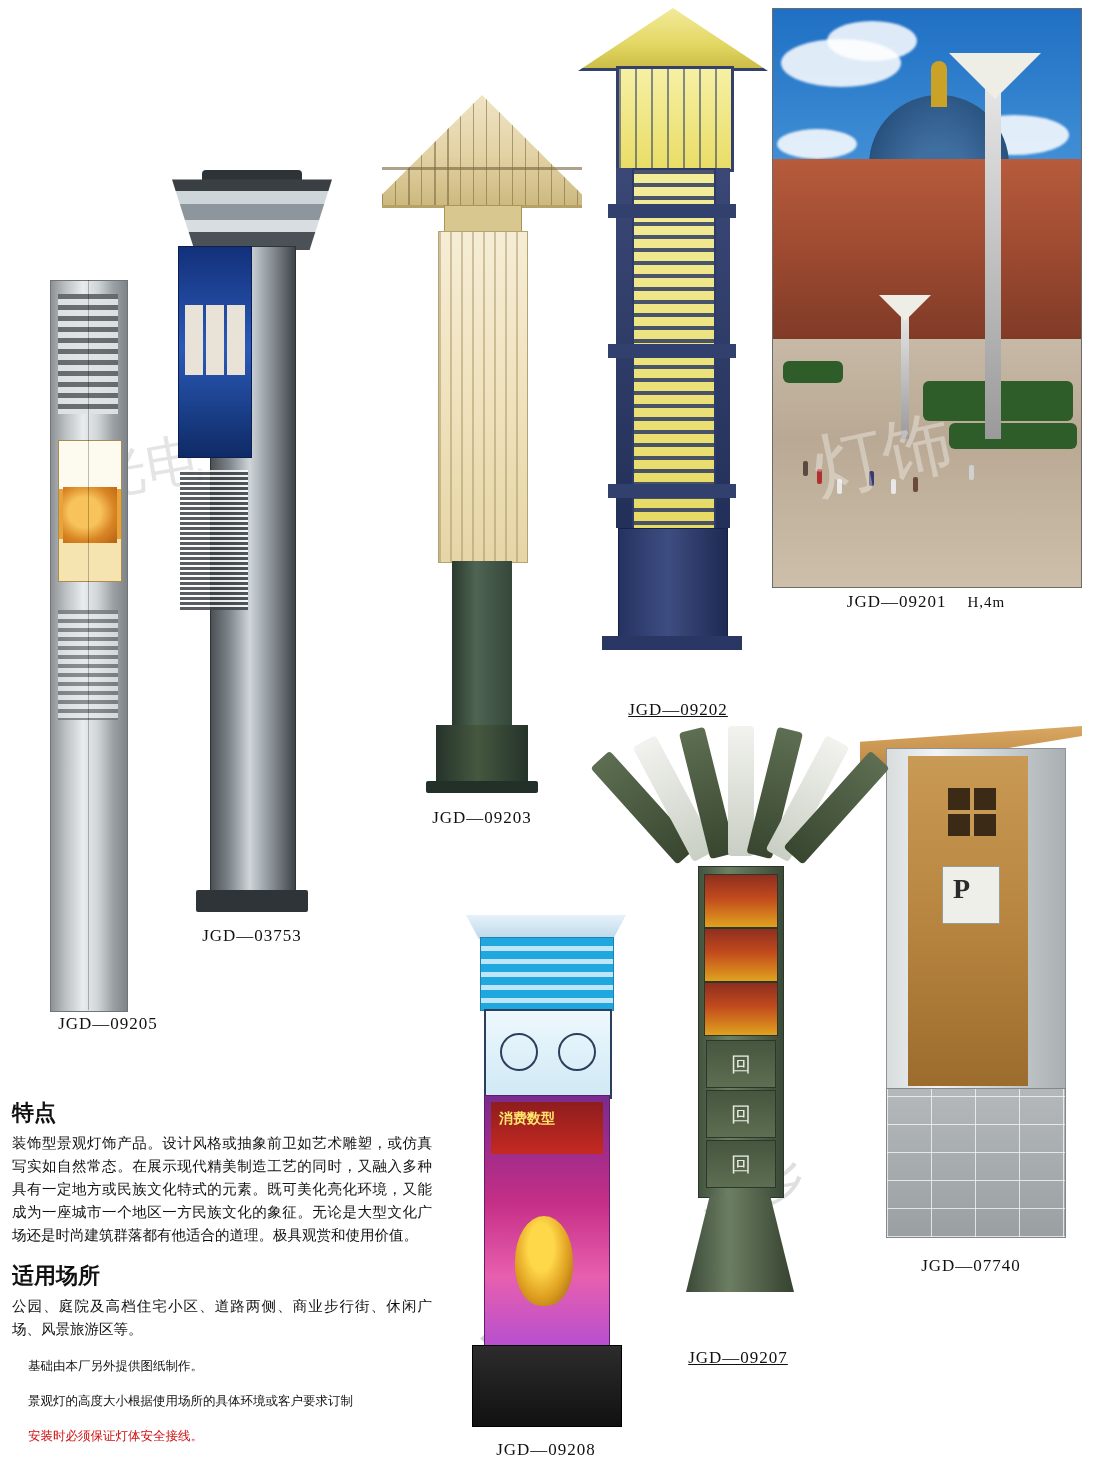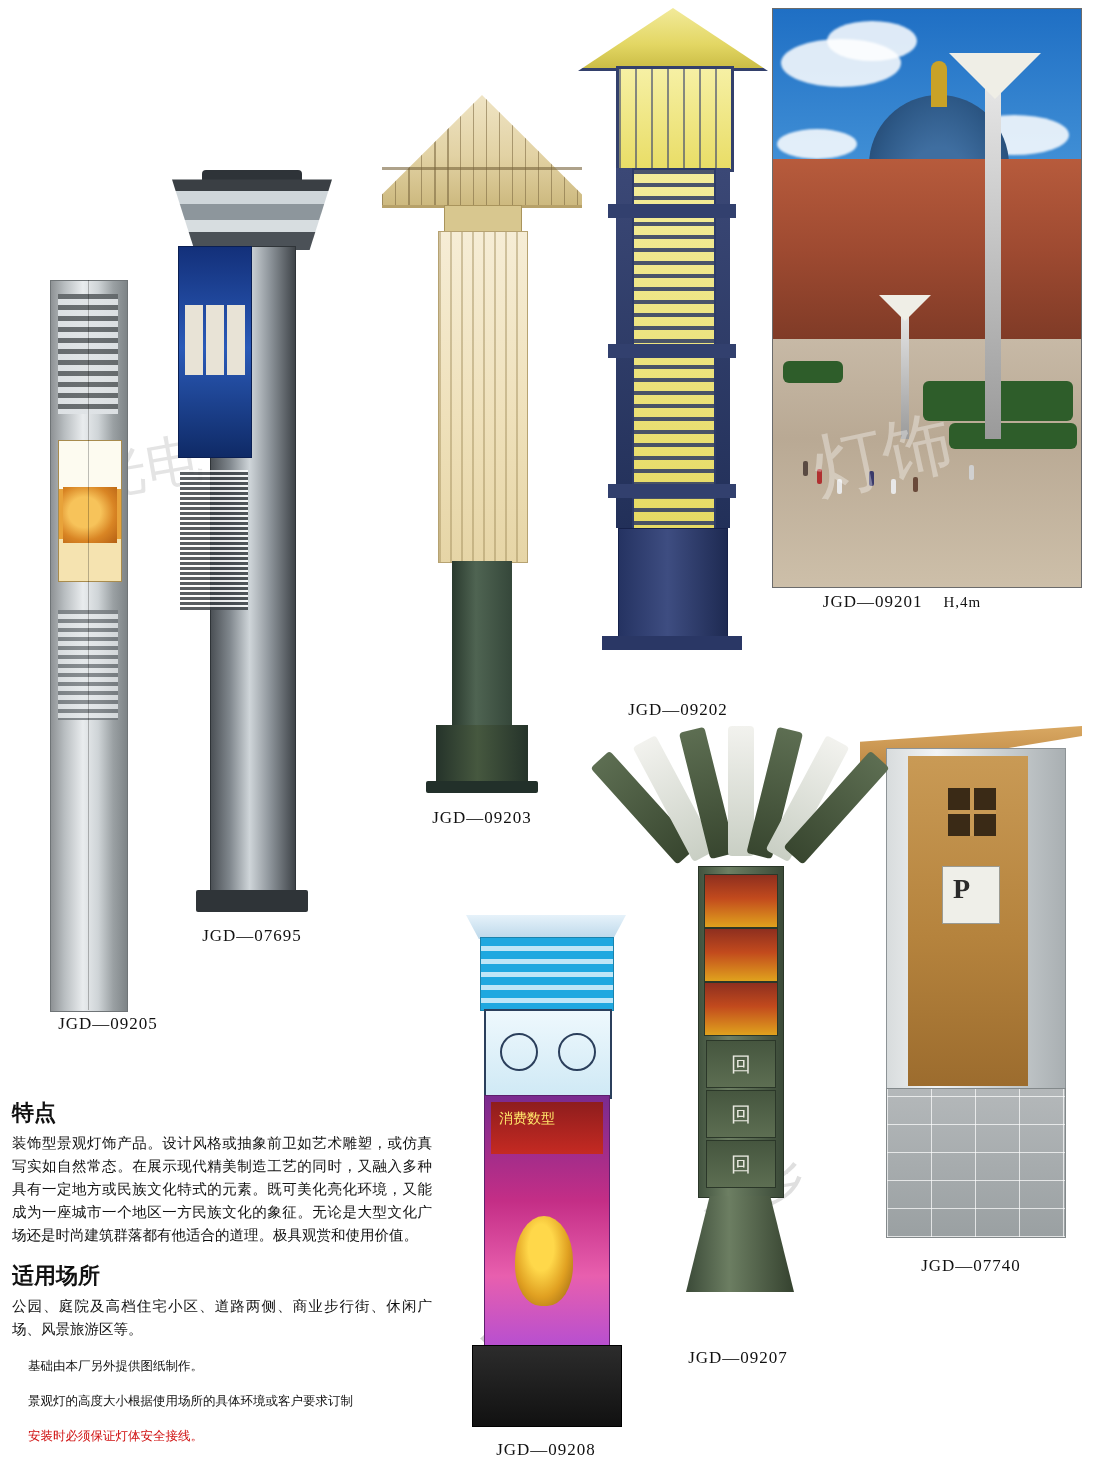--- a/index.html
+++ b/index.html
@@ -165,21 +165,21 @@
     background:repeating-linear-gradient(180deg,#1fa8e0 0 8px,#bfe6f7 8px 13px);border:1px solid #1b83ad;}
   #l08 .glass{position:absolute;left:18px;top:94px;width:124px;height:86px;
     background:linear-gradient(180deg,#eef8fd,#cfe9f5);border:2px solid #2b3f5c;}
   #l08 .glass:before,#l08 .glass:after{content:"";position:absolute;top:22px;width:34px;height:34px;
     border:2px solid #2b3f5c;border-radius:50%;}
   #l08 .glass:before{left:14px;}
   #l08 .glass:after{right:14px;}
   #l08 .ad{position:absolute;left:18px;top:180px;width:124px;height:250px;
     background:linear-gradient(180deg,#7a2b8f 0%,#c42e86 42%,#e85fae 72%,#b74fd0 100%);border:1px solid #5d1f6c;}
   #l08 .adtop{position:absolute;left:6px;top:6px;width:112px;height:52px;background:linear-gradient(180deg,#8e1d1d,#c52a22);}
-  #l08 .adtop b{position:absolute;left:8px;top:8px;color:#ffe66a;font-size:14px;font-weight:normal;}
+  #l08 .adtop b{position:absolute;left:8px;top:8px;color:#ffe66a;font-size:14px;font-weight:bold;}
   #l08 .bulb{position:absolute;left:30px;top:120px;width:58px;height:90px;
     background:radial-gradient(ellipse at 45% 35%,#ffd84a 0 28%,#e0a021 60%,#8e5c12 100%);border-radius:50% 50% 45% 45%;}
   #l08 .base{position:absolute;left:6px;top:430px;width:148px;height:80px;
     background:linear-gradient(180deg,#2c2c2c,#111);border:1px solid #000;}
 
   .wm-big{position:absolute;left:480px;top:1300px;font-size:60px;color:rgba(60,60,60,.25);
     font-family:"Liberation Serif", serif;letter-spacing:6px;}
   .wm-mid{position:absolute;left:700px;top:1150px;font-size:52px;color:rgba(80,80,80,.18);
     font-family:"Liberation Serif", serif;transform:rotate(-8deg);}
   .wm-left{position:absolute;left:90px;top:430px;font-size:56px;color:rgba(90,90,90,.16);
@@ -208,21 +208,21 @@
     <div class="head"></div>
     <div class="shaft"></div>
     <div class="ad">
       <i style="left:6px"></i>
         <i style="left:27px"></i>
         <i style="left:48px"></i>
     </div>
     <div class="mesh"></div>
     <div class="base"></div>
   </div>
-  <div class="abs cap" style="left:162px;top:926px;width:180px;">JGD—07695</div>
+  <div class="abs cap" style="left:162px;top:926px;width:180px;">JGD—03753</div>
 
   <div class="abs" id="l03">
     <div class="fan"></div>
     <div class="fanline"></div>
     <div class="neck"></div>
     <div class="glass"></div>
     <div class="pole"></div>
     <div class="foot"></div>
     <div class="plate"></div>
   </div>
@@ -233,21 +233,21 @@
     <div class="lantern"></div>
     <div class="col" style="left:38px;"></div>
     <div class="col" style="left:136px;"></div>
     <div class="panel"></div>
     <div class="band" style="top:196px;"></div>
     <div class="band" style="top:336px;"></div>
     <div class="band" style="top:476px;"></div>
     <div class="basebox"></div>
     <div class="plate"></div>
   </div>
-  <div class="abs cap" style="left:588px;top:700px;width:180px;">JGD—09202</div>
+  <div class="abs cap" style="left:588px;top:700px;width:180px;text-decoration:underline;">JGD—09202</div>
 
   <div class="abs" id="photo">
     <div class="sky"></div>
     <div class="cloud" style="left:8px;top:30px;width:120px;height:48px;"></div>
     <div class="cloud" style="left:54px;top:12px;width:90px;height:40px;"></div>
     <div class="cloud" style="left:186px;top:106px;width:110px;height:40px;"></div>
     <div class="cloud" style="left:4px;top:120px;width:80px;height:30px;"></div>
     <div class="dome"></div>
     <div class="spire"></div>
     <div class="bld"></div>
@@ -261,21 +261,21 @@
     <div class="ppl" style="left:96px;top:462px;background:#3a3a6a;"></div>
     <div class="ppl" style="left:118px;top:470px;background:#e8e8e8;"></div>
     <div class="ppl" style="left:140px;top:468px;background:#6a4a3a;"></div>
     <div class="ppl" style="left:196px;top:456px;background:#d0d0d0;"></div>
     <div class="plamp" style="left:212px;top:60px;width:16px;height:370px;"></div>
     <div class="phead" style="left:176px;top:44px;width:92px;height:46px;transform:scaleY(-1);"></div>
     <div class="plamp" style="left:128px;top:300px;width:8px;height:130px;"></div>
     <div class="phead" style="left:106px;top:286px;width:52px;height:26px;transform:scaleY(-1);"></div>
     <div class="wm">灯饰</div>
   </div>
-  <div class="abs cap" style="left:748px;top:592px;width:308px;">
+  <div class="abs cap" style="left:772px;top:592px;width:308px;">
     <span>JGD—09201</span>
     &nbsp;&nbsp;&nbsp;<small>H,4m</small>
   </div>
 
   <div class="abs" id="l06">
     <div class="roof"></div>
     <div class="panel"></div>
     <div class="wood"></div>
     <div class="grille"></div>
     <div class="sign">
@@ -295,21 +295,21 @@
     <div class="blade" style="left:110px;transform:rotate(42deg); background:linear-gradient(180deg,#5d6e52,#38462f);"></div>
     <div class="col"></div>
     <div class="flame" style="top:118px;"></div>
     <div class="flame" style="top:172px;"></div>
     <div class="flame" style="top:226px;"></div>
     <div class="motif" style="top:284px;">回</div>
     <div class="motif" style="top:334px;">回</div>
     <div class="motif" style="top:384px;">回</div>
     <div class="foot"></div>
   </div>
-  <div class="abs cap" style="left:608px;top:1348px;width:260px;">JGD—09207</div>
+  <div class="abs cap" style="left:608px;top:1348px;width:260px;text-decoration:underline;">JGD—09207</div>
 
   <div class="abs" id="l08">
     <div class="top"></div>
     <div class="fins"></div>
     <div class="glass"></div>
     <div class="ad">
       <div class="adtop">
         <b>消费数型</b>
       </div>
       <div class="bulb"></div>

